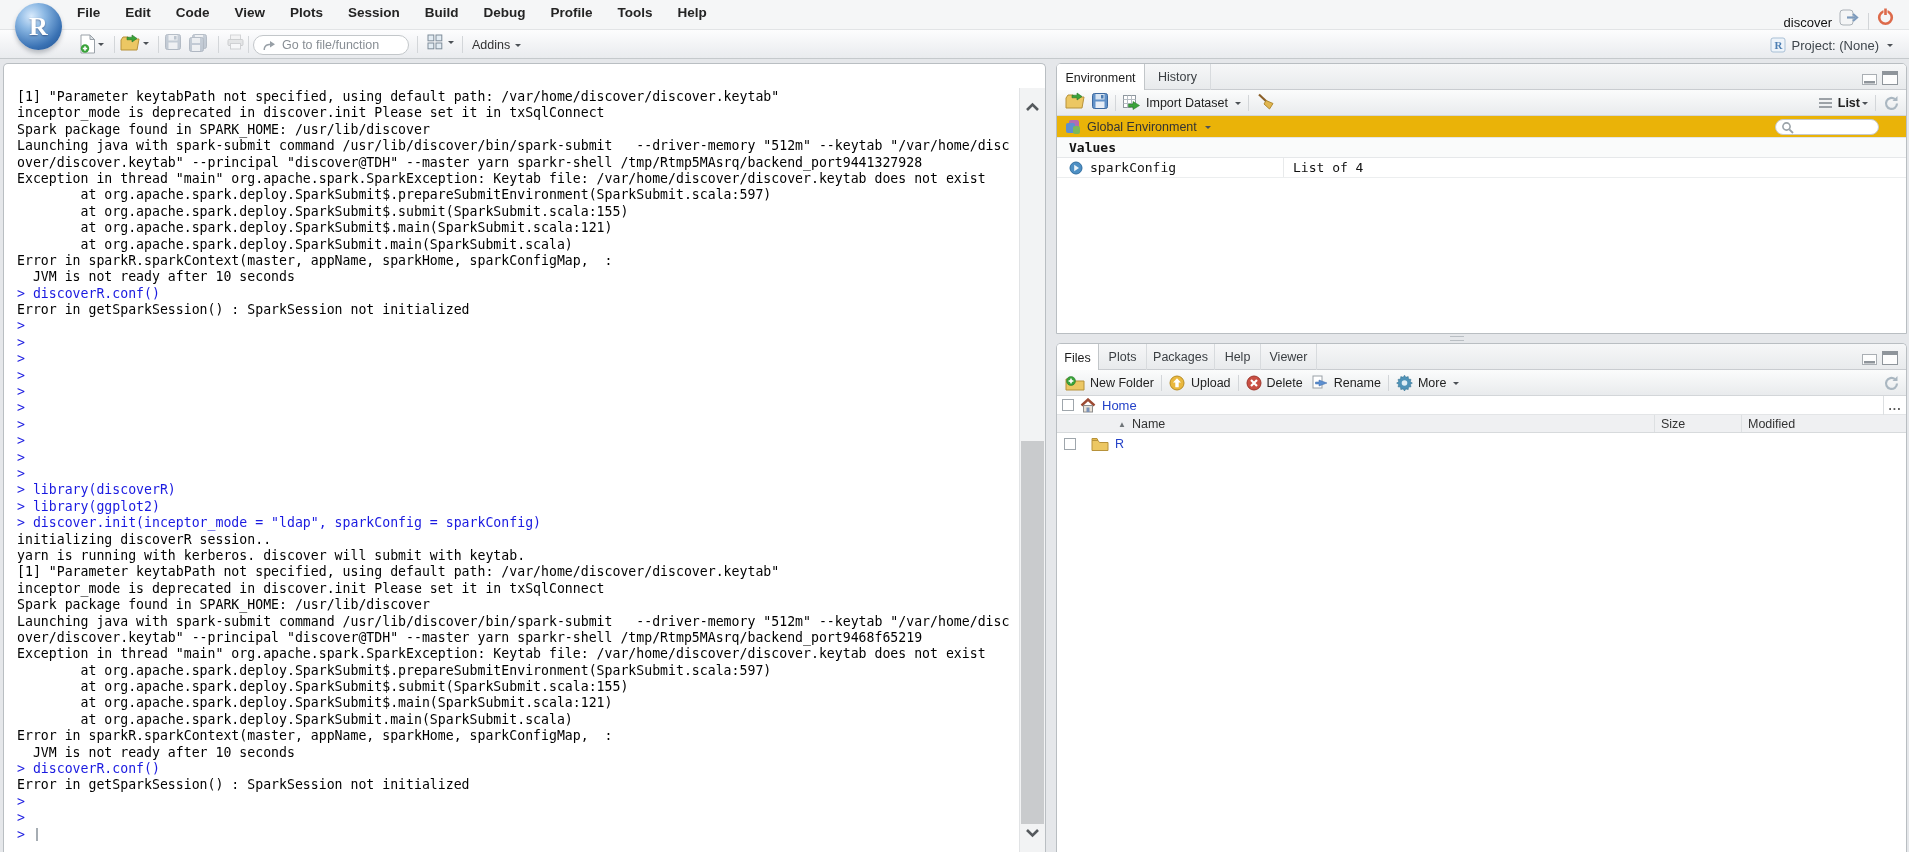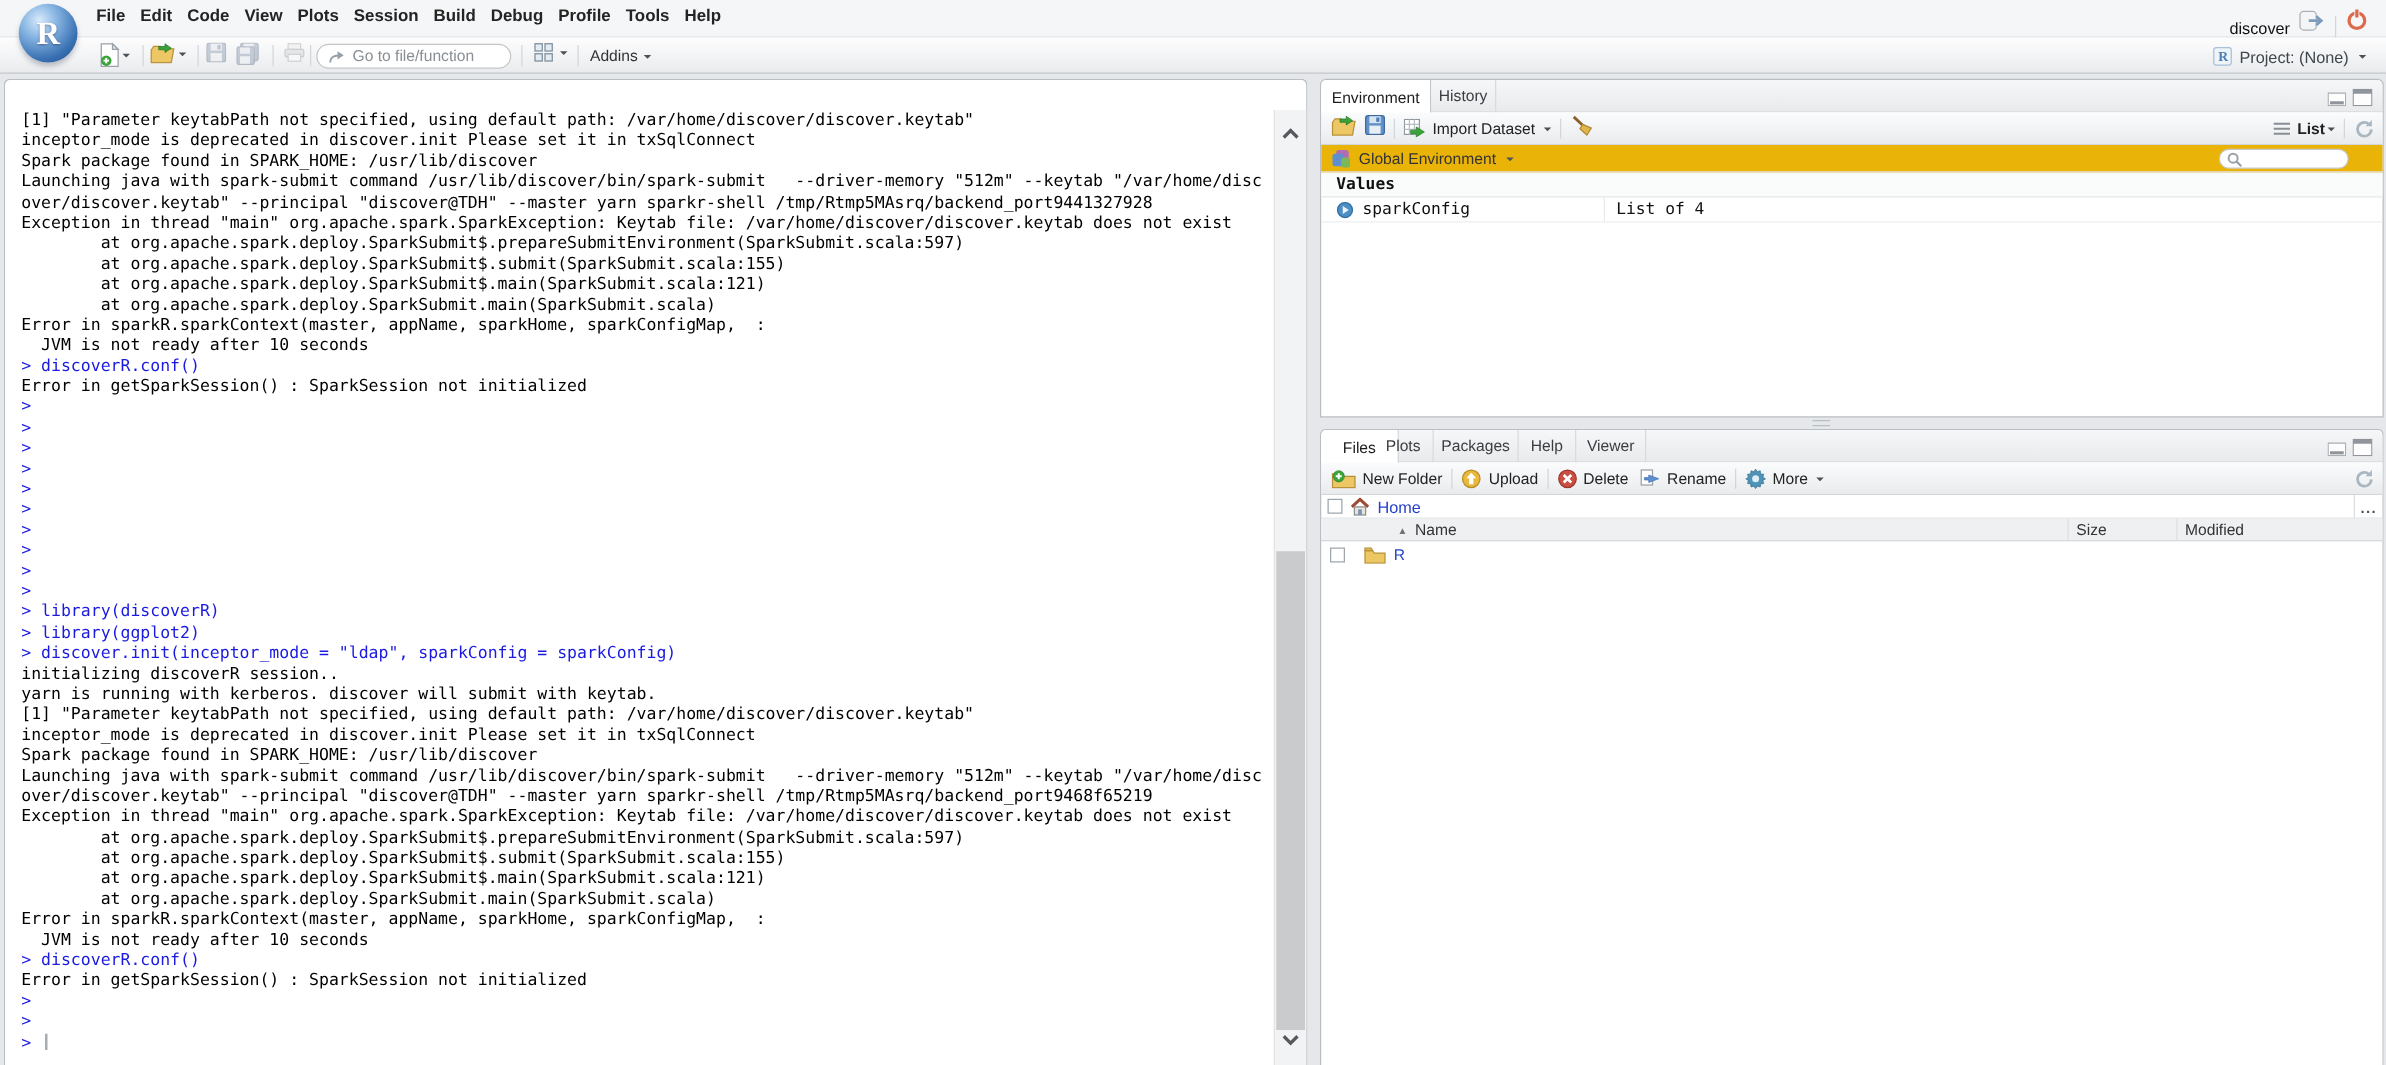--- a/index.html
+++ b/index.html
@@ -1,18 +1,18 @@
 <!DOCTYPE html>
 <html><head>
 <meta charset="utf-8">
 <style>
 * { box-sizing: border-box; margin:0; padding:0; }
 html,body { width:1909px; height:852px; overflow:hidden; background:#e5e7ea; font-family:"Liberation Sans",sans-serif; }
 #menubar { position:absolute; left:0; top:0; width:1909px; height:30px; background:#f5f6f7; border-bottom:1px solid #e2e4e6; }
-#menu-items { position:absolute; left:77px; top:0; height:24px; display:flex; gap:12px; align-items:center; }
+#menu-items { position:absolute; left:77px; top:0; height:24px; display:flex; gap:25px; align-items:center; }
 #menu-items .mi { font-size:13.5px; font-weight:700; color:#242424; }
 #rlogo { position:absolute; left:15px; top:3px; width:47px; height:47px; border-radius:50%; background:radial-gradient(circle at 35% 28%, #d8eafc 0%, #8ab7e3 30%, #3a72b4 68%, #1c4a88 100%); z-index:10; display:flex; align-items:center; justify-content:center; box-shadow:0 3px 4px rgba(80,90,100,.35); }
 #rlogo span { color:#fff; font-family:"Liberation Serif",serif; font-weight:700; font-size:26px; text-shadow:0 1px 2px rgba(0,0,40,.4); }
 #topright1 { position:absolute; right:14px; top:0; height:30px; display:flex; align-items:flex-end; gap:7px; }
 #topright1 .user { font-size:13px; color:#111; }
 .vsep { width:1px; height:17px; background:#d2d5d8; }
 #toolbar { position:absolute; left:0; top:30px; width:1909px; height:29px; background:linear-gradient(#fdfdfe,#e9ebee); border-bottom:1px solid #c5c9cc; }
 .tbsep { position:absolute; top:6px; width:1px; height:17px; background:#d3d6d9; }
 .caret { display:inline-block; width:0; height:0; border:3.5px solid transparent; border-top-color:#4c5156; margin-left:2px; position:relative; top:2px; }
 .tbtn { position:absolute; top:4px; display:flex; align-items:center; }
@@ -44,33 +44,33 @@
 #console-body .input { color:#1a1ae0; }
 .cursor-line::after { content:""; display:inline-block; width:2px; height:13px; background:#a6adb3; vertical-align:-2px; margin-left:3px; }
 #console-scroll { position:absolute; top:24px; right:0; width:26px; bottom:0; background:#f2f3f4; border-left:1px solid #e1e3e5; }
 #console-scroll .thumb { position:absolute; left:1px; right:1px; top:353px; height:383px; background:#c9cbcd; }
 #console-scroll .arr { position:absolute; left:4px; }
 #arr-up { top:12px; }
 #arr-down { bottom:8px; }
 
 #env-panel { left:1056px; top:63px; width:851px; height:271px; }
 #env-tab-environment { left:0; width:88px; }
-#env-tab-history { left:88px; width:52px; }
+#env-tab-history { left:88px; width:66px; }
 #env-toolbar-right { position:absolute; right:6px; top:0; height:26px; display:flex; align-items:center; }
 #scope-row { position:relative; height:22px; background:#eab308; border-bottom:1px solid #e3e5e7; display:flex; align-items:center; padding-left:8px; gap:6px; }
 #scope-row .scope-label { font-size:12.5px; color:#333; }
 #env-search { position:absolute; right:27px; top:3px; width:104px; height:16px; border:1px solid #c6c9cc; border-radius:8px; background:#fff; display:flex; align-items:center; padding-left:5px; }
 #values-row { height:20px; background:#fafbfb; border-bottom:1px solid #e6e8ea; display:flex; align-items:center; padding-left:12px; font-family:"DejaVu Sans Mono",monospace; font-size:13px; font-weight:700; color:#111; }
 #entry-row { position:relative; height:20px; border-bottom:1px solid #eceeef; display:flex; align-items:center; padding-left:12px; font-family:"DejaVu Sans Mono",monospace; font-size:13px; color:#111; }
 #entry-row .vdiv { position:absolute; left:226px; top:0; bottom:0; width:1px; background:#e8eaeb; }
 #entry-row .ename { margin-left:7px; }
 #entry-row .evalue { position:absolute; left:236px; }
 
 #files-panel { left:1056px; top:343px; width:851px; height:509px; border-bottom:none; }
-#tab-files { left:0; width:62px; }
+#tab-files { left:0; width:42px; }
 #tab-plots { left:42px; width:48px; }
 #tab-packages { left:90px; width:68px; }
 #tab-help { left:158px; width:46px; }
 #tab-viewer { left:204px; width:56px; }
 #files-toolbar .fbtn { display:flex; align-items:center; gap:5px; }
 #files-refresh { position:absolute; right:6px; top:5px; }
 #breadcrumb { position:relative; height:19px; border-bottom:1px solid #e3e5e7; display:flex; align-items:center; padding-left:5px; gap:6px; }
 #breadcrumb .link { font-size:13px; color:#2442c8; }
 #bc-more { position:absolute; right:0; top:0; width:23px; height:19px; border-left:1px solid #dcdfe1; display:flex; align-items:center; justify-content:center; color:#555; font-size:12px; letter-spacing:1px; font-weight:700; }
 #fheader { position:relative; height:18px; background:#eff0f2; border-bottom:1px solid #d7dadc; font-size:12.5px; color:#333; }

